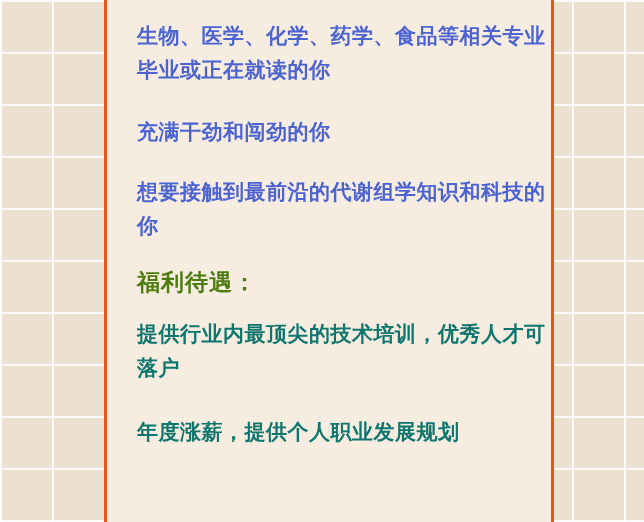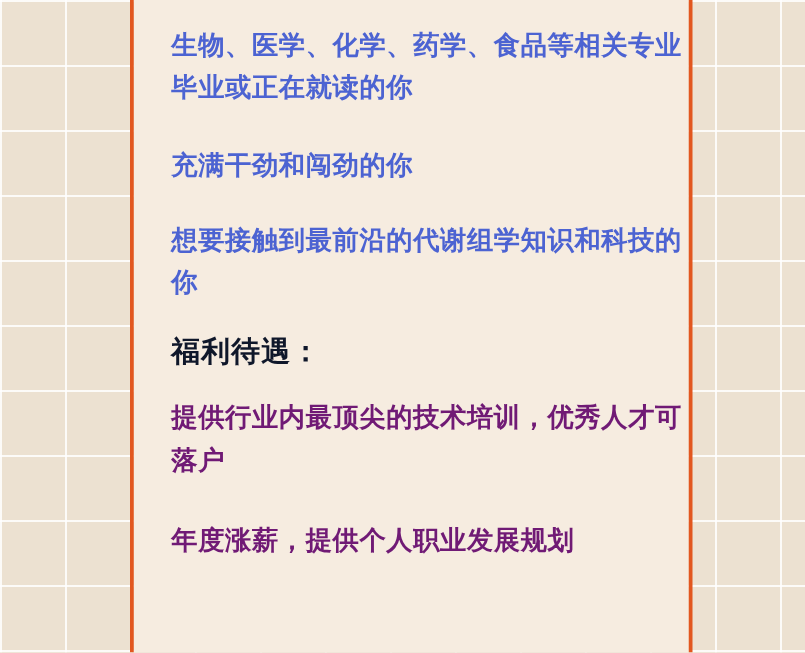--- a/index.html
+++ b/index.html
@@ -70,24 +70,24 @@
     margin: 0;
     font-size: 21px;
     line-height: 34px;
     letter-spacing: 0.5px;
     font-weight: bold;
   }
   .blue {
     color: #4c63d2;
   }
   .orange {
-    color: #701a75;
+    color: #0f766e;
   }
   .heading {
-    color: #0f172a;
+    color: #4d7c0f;
     font-size: 23px;
     font-weight: bold;
     line-height: 34px;
     letter-spacing: 1px;
     margin: 0;
   }
   .block-1 { position: absolute; top: 8px;   left: 14px; width: 424px; }
   .block-2 { position: absolute; top: 104px; left: 14px; width: 424px; }
   .block-3 { position: absolute; top: 164px; left: 14px; width: 424px; }
   .block-4 { position: absolute; top: 254px; left: 14px; width: 424px; }

